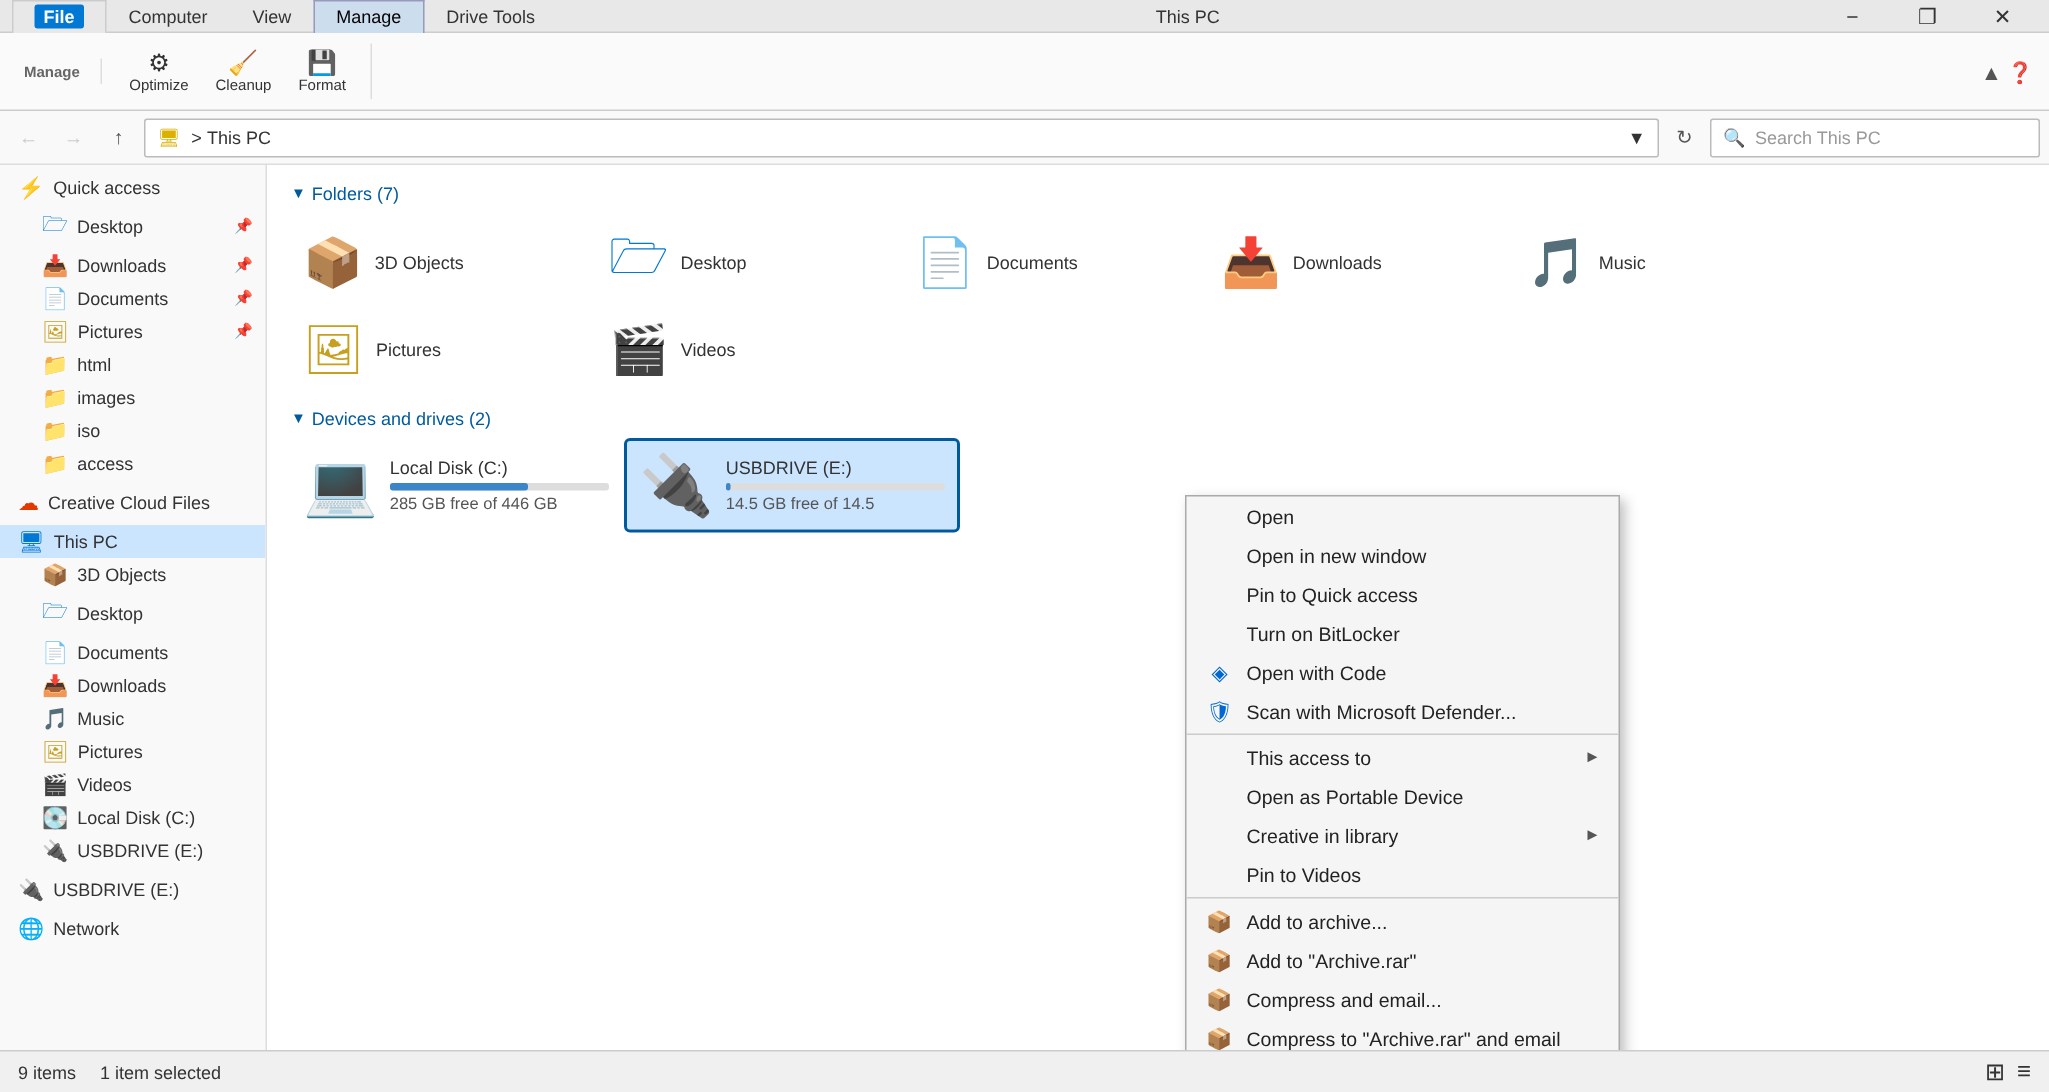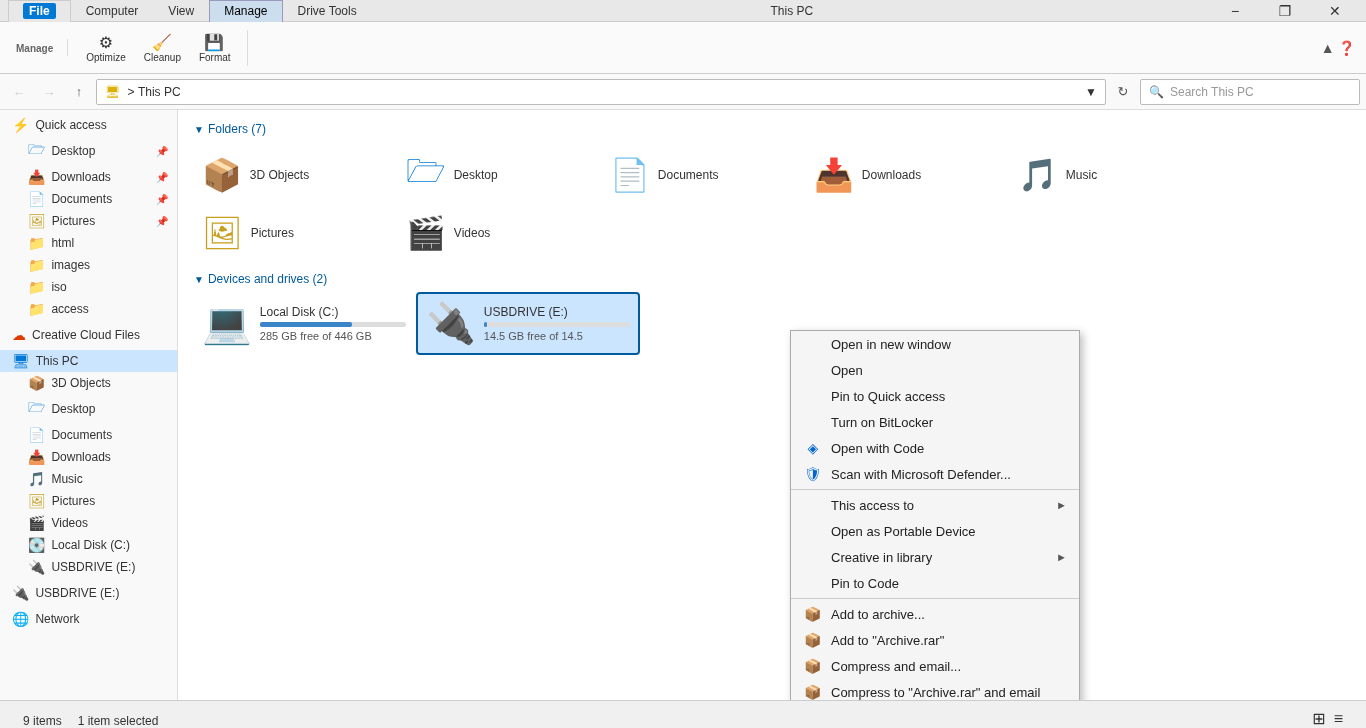--- a/index.html
+++ b/index.html
@@ -211,22 +211,22 @@
     .drive-bar-container { height: 5px; background: #ddd; border-radius: 2px; margin: 3px 0; }
     .drive-bar { height: 5px; background: #3a86c8; border-radius: 2px; }
     .drive-size { font-size: 11px; color: #555; }
 
     
     .statusbar {
       height: 28px;
       background: #f0f0f0;
       border-top: 1px solid #ccc;
       display: flex;
-      align-items: flex-end;
-      padding: 0 23px;
+      align-items: center;
+      padding: 0 12px;
       font-size: 12px;
       color: #333;
       justify-content: space-between;
     }
     .statusbar-right { display: flex; align-items: center; gap: 8px; }
 
     
     .context-menu {
       position: absolute;
       top: 220px;
@@ -491,25 +491,25 @@
             <div class="drive-bar" style="width:2%;"></div>
           </div>
           <span class="drive-size">14.5 GB free of 14.5</span>
         </div>
       </div>
     </div>
 
     <div class="context-menu">
       <div class="cm-item">
         <span class="cm-icon"></span>
+        <span>Open</span>
+      </div>
+      <div class="cm-item">
+        <span class="cm-icon"></span>
         <span>Open in new window</span>
-      </div>
-      <div class="cm-item">
-        <span class="cm-icon"></span>
-        <span>Open</span>
       </div>
       <div class="cm-item">
         <span class="cm-icon"></span>
         <span>Pin to Quick access</span>
       </div>
       <div class="cm-item">
         <span class="cm-icon"></span>
         <span>Turn on BitLocker</span>
       </div>
       <div class="cm-item">
@@ -530,21 +530,21 @@
         <span class="cm-icon"></span>
         <span>Open as Portable Device</span>
       </div>
       <div class="cm-item">
         <span class="cm-icon"></span>
         <span>Creative in library</span>
         <span class="cm-arrow">►</span>
       </div>
       <div class="cm-item">
         <span class="cm-icon"></span>
-        <span>Pin to Code</span>
+        <span>Pin to Videos</span>
       </div>
       <div class="cm-separator"></div>
       <div class="cm-item">
         <span class="cm-icon" style="color:#c8a020;">📦</span>
         <span>Add to archive...</span>
       </div>
       <div class="cm-item">
         <span class="cm-icon" style="color:#c8a020;">📦</span>
         <span>Add to "Archive.rar"</span>
       </div>

